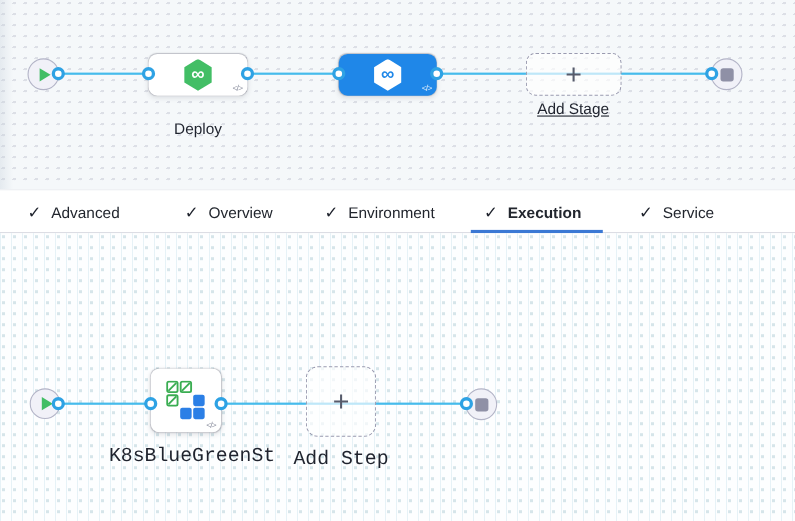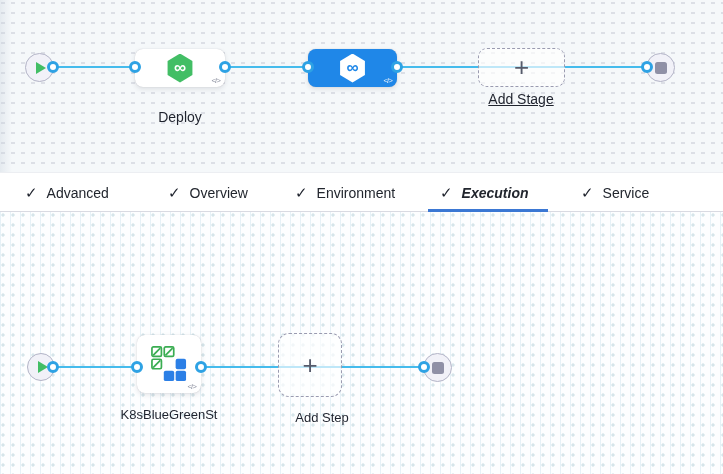--- a/index.html
+++ b/index.html
@@ -69,34 +69,34 @@
   .add-box {
     position:absolute; background:rgba(255,255,255,.65);
     border:1.6px dashed #9a9bb0; border-radius:9px;
     display:flex; align-items:center; justify-content:center;
     color:#565b6b; font-size:26px; font-weight:200; cursor:pointer;
   }
 
   .node-label {
     position:absolute; text-align:center; color:#1f232e; font-size:14px;
   }
-  .step-label { font-size:13px; line-height:20px; }
+  .step-label { font-size:18px; line-height:20px;font-family:Liberation Mono, monospace; }
 
   
   .tabbar {
     position:relative; width:723px; height:40px; background:#fff;
     border-top:1px solid #eceef2; border-bottom:1px solid #d9dae2;
     box-shadow:0 2px 3px rgba(40,41,61,.05);
   }
   .tab {
     position:absolute; top:0; height:39px; display:flex; align-items:center;
     gap:9px; cursor:pointer; color:#22262e; font-size:14px;
   }
   .tab .check { font-size:15px; color:#1d212b; }
-  .tab.active .tab-label { font-weight:bold;font-style:italic; }
+  .tab.active .tab-label { font-weight:bold; }
   .tab-underline {
     position:absolute; bottom:-1px; height:3px; background:#3b78d4;
     left:428px; width:120px;
   }
 </style>
 </head>
 <body>
 
 <div class="canvas-top">
   <div class="flow-line" style="left:41px; top:66px; width:620px;"></div>
@@ -186,21 +186,21 @@
     </svg>
     <span class="code-glyph">&lt;/&gt;</span>
   </div>
   <div class="node-label step-label" style="left:99px; top:193px; width:140px;">
     <div>K8sBlueGreenSt</div>
   </div>
 
   <div class="add-box" style="left:278px; top:121px; width:64px; height:64px; border-radius:11px;">
     <span>+</span>
   </div>
-  <div class="node-label step-label" style="left:262px; top:196px; width:120px;">Add Step</div>
+  <div class="node-label step-label" style="left:250px; top:196px; width:120px;">Add Step</div>
 
   <div class="end-node" style="left:423px; top:141px;">
     <div class="stop-glyph"></div>
   </div>
 
   <div class="port" style="left:47px;  top:149px;"></div>
   <div class="port" style="left:131px; top:149px;"></div>
   <div class="port" style="left:195px; top:149px;"></div>
   <div class="port" style="left:418px; top:149px;"></div>
 </div>

